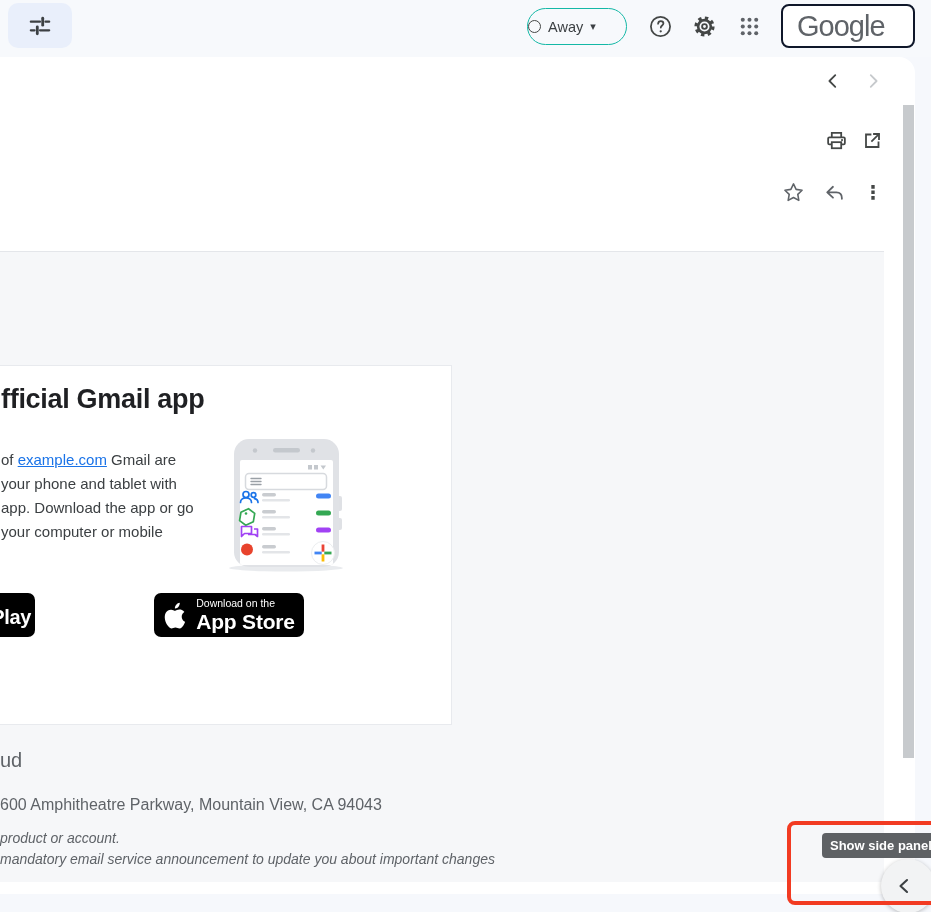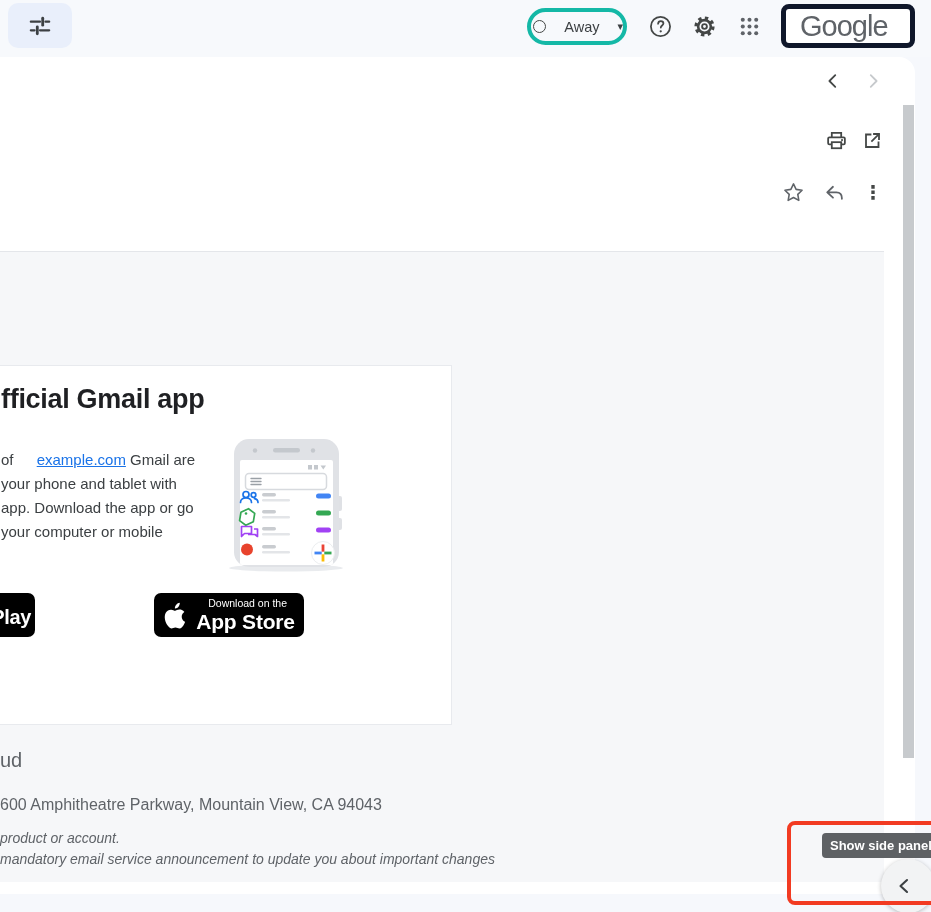--- a/index.html
+++ b/index.html
@@ -6,46 +6,46 @@
   html,body { background:#f6f8fc; }
   .stage {
     position:relative; width:931px; height:912px; overflow:hidden;
     background:#f6f8fc;
     font-family:"Liberation Sans", sans-serif;
     color:#3c4043;
   }
   
   .header { position:absolute; left:0; top:0; width:931px; height:57px; background:#f7f9fc; }
   .tune-btn { position:absolute; left:8px; top:3px; width:64px; height:45px; background:#e9effb; border:none; border-radius:10px; display:flex; align-items:center; justify-content:center; cursor:pointer; }
-  .status-pill { position:absolute; left:527px; top:8px; width:100px; height:37px; border:4px solid #14b8a6; border-radius:999px; background:transparent; display:flex; align-items:center; justify-content:flex-end; gap:18px; cursor:pointer; }
+  .status-pill { position:absolute; left:527px; top:8px; width:100px; height:37px; border:1px solid #14b8a6; border-radius:999px; background:transparent; display:flex; align-items:center; justify-content:flex-start; gap:7px; cursor:pointer; }
   .status-ring { width:13px; height:13px; border:1.8px solid #444746; border-radius:50%; }
   .status-label { font-size:14.5px; color:#3c4043; }
   .caret { font-size:11px; color:#3c4043; font-family:"DejaVu Sans", sans-serif; }
   .hdr-iconbtn { position:absolute; width:40px; height:40px; top:6px; border:none; background:none; display:flex; align-items:center; justify-content:center; cursor:pointer; }
-  .logo-box { position:absolute; left:781px; top:4px; width:134px; height:44px; background:#ffffff; border:5px solid #0f172a; border-radius:8px; display:flex; align-items:center; padding-left:14px; cursor:pointer; }
+  .logo-box { position:absolute; left:781px; top:4px; width:134px; height:44px; background:#ffffff; border:2px solid #0f172a; border-radius:8px; display:flex; align-items:center; padding-left:14px; cursor:pointer; }
   .logo-text { font-size:29px; font-weight:500; color:#5f6368; letter-spacing:-1px; }
   
   .pane { position:absolute; left:0; top:57px; width:915px; height:837px; background:#ffffff; border-radius:0 16px 16px 0; }
   .iconbtn { position:absolute; width:40px; height:40px; border:none; background:none; display:flex; align-items:center; justify-content:center; cursor:pointer; border-radius:50%; }
   .glyph { font-family:"DejaVu Sans", sans-serif; color:#5f6368; }
   .more-glyph { font-size:19px; font-weight:bold; color:#444746; }
   .divider { position:absolute; left:0; top:194px; width:884px; height:1px; background:#e4e6ea; }
   
   .email-bg { position:absolute; left:0; top:195px; width:884px; height:630px; background:#f6f7f9; }
   .promo-card { position:absolute; left:-40px; top:113px; width:492px; height:360px; background:#ffffff; border:1px solid #e8eaee; }
   .promo-heading { position:absolute; left:40px; top:18px; font-size:27px; font-weight:700; color:#1f2023; letter-spacing:-0.3px; white-space:nowrap; }
   .promo-par { position:absolute; left:40px; top:82px; width:220px; font-size:15px; line-height:24px; color:#3c4043; }
-  .promo-par a { color:#1a73e8; text-decoration:underline;margin-left:19px; }
+  .promo-par a { color:#1a73e8; text-decoration:underline; }
   .phone-wrap { position:absolute; left:255px; top:68px; }
   .badge { position:absolute; top:227px; height:44px; background:#000; border-radius:7px; color:#fff; }
   .badge-play { left:-20px; width:94px; }
   .play-name { position:absolute; left:17px; top:13px; font-size:20px; font-weight:700; letter-spacing:-0.3px; white-space:nowrap; color:#fff; }
   .badge-appstore { left:193px; width:150px; display:flex; align-items:center; justify-content:center; gap:9px; cursor:pointer; }
   .as-text { display:flex; flex-direction:column; line-height:1; }
-  .as-tagline { font-size:10.5px; margin-bottom:3px;margin-left:12px; }
+  .as-tagline { font-size:10.5px; margin-bottom:3px; }
   .as-name { font-size:21px; font-weight:600; letter-spacing:-0.2px; }
   .footer-brand { position:absolute; left:0px; top:497px; font-size:20px; color:#5f6368; }
   .footer-address { position:absolute; left:0px; top:544px; font-size:16px; color:#5f6368; white-space:nowrap; }
   .footer-legal { position:absolute; left:0px; top:576px; font-size:14px; font-style:italic; color:#5f6368; line-height:20.5px; white-space:nowrap; }
   
   .scrollbar-thumb { position:absolute; left:903px; top:105px; width:11px; height:653px; background:#c7cacd; cursor:pointer; }
   
   .annotation-rect { position:absolute; left:787px; top:821px; width:160px; height:84px; border:4px solid #f23b22; border-radius:8px; z-index:30; pointer-events:none; }
   .side-tooltip { position:absolute; left:822px; top:833px; height:25px; background:#5e6164; border-radius:4px; color:#fff; font-size:13px; font-weight:bold; padding:5px 8px 0 8px; white-space:nowrap; z-index:25; }
   .side-panel-btn { position:absolute; left:881px; top:859px; width:54px; height:54px; border-radius:50%; background:#f2f3f4; border:none; box-shadow:0 1px 4px rgba(0,0,0,0.25); display:flex; align-items:center; justify-content:center; cursor:pointer; z-index:20; }

